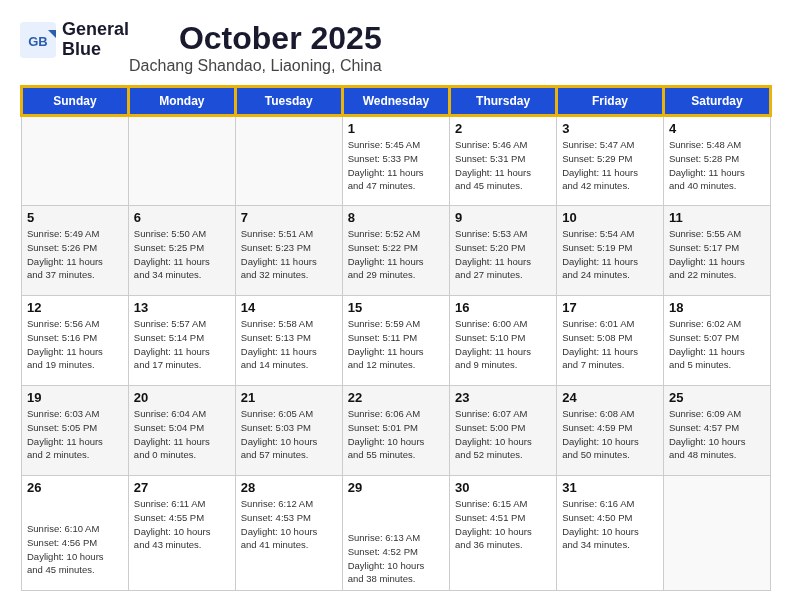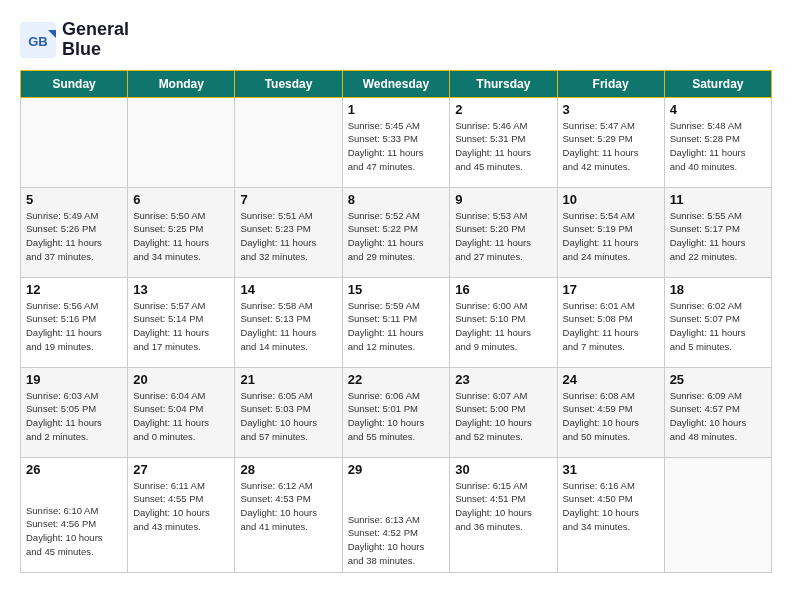--- a/index.html
+++ b/index.html
@@ -41,27 +41,27 @@
     .location-title {
       font-size: 16px;
       color: #444;
     }
     .calendar {
       width: 100%;
       border-collapse: collapse;
       border: 1px solid #ccc;
     }
     .calendar th {
-      background: #0f766e;
+      background: #1d4ed8;
       color: #fff;
       font-size: 12px;
       font-weight: bold;
       text-align: center;
       padding: 6px 4px;
-      border: 1px solid #eab308;
+      border: 3px solid #eab308;
     }
     .calendar td {
       vertical-align: top;
       border: 1px solid #ccc;
       padding: 4px 5px;
       width: 108px;
       height: 90px;
       font-size: 10px;
       color: #222;
       background: #fff;
@@ -92,20 +92,24 @@
     <svg class="logo-icon" viewBox="0 0 36 36">
       <rect x="0" y="0" width="36" height="36" rx="4" fill="#e8f0fe"></rect>
       <text x="18" y="24" font-size="13" font-weight="bold" fill="#2a5db0" text-anchor="middle" font-family="Arial">GB</text>
       <polygon points="28,8 36,8 36,16" fill="#2a5db0"></polygon>
     </svg>
     <div class="logo-text">
       <div>General</div>
       <div>Blue</div>
     </div>
   </div>
+  <div class="title-block">
+    <div class="month-title">October 2025</div>
+    <div class="location-title">Dachang Shandao, Liaoning, China</div>
+  </div>
 </div>
 
 <table class="calendar">
   <thead>
     <tr>
     <th>Sunday</th>
         <th>Monday</th>
         <th>Tuesday</th>
         <th>Wednesday</th>
         <th>Thursday</th>

